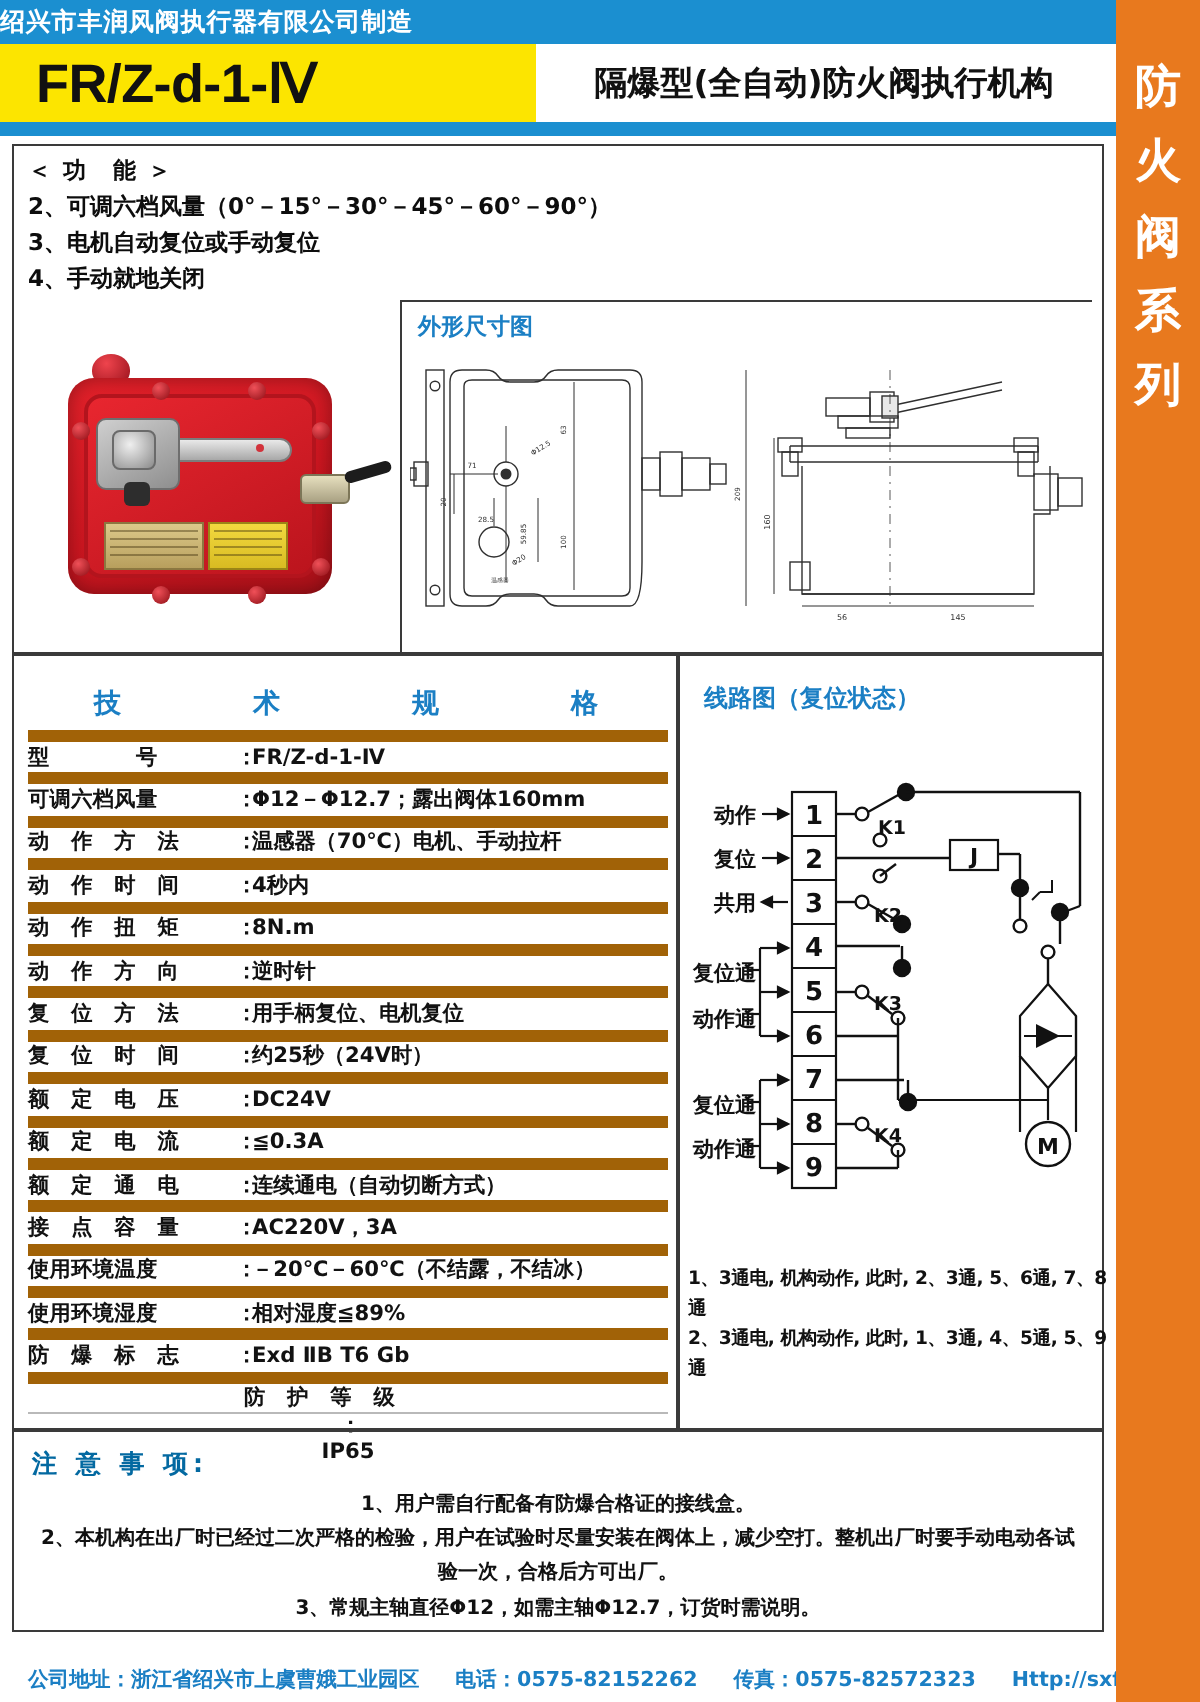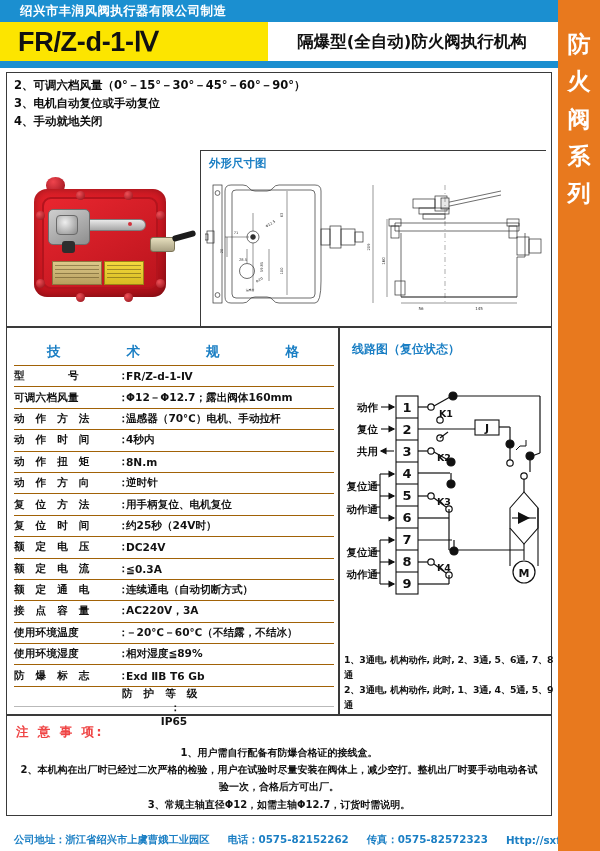--- a/index.html
+++ b/index.html
@@ -27,21 +27,21 @@
     font-family: "DejaVu Sans", sans-serif;
   }
 
   
   .hdr-blue-top {
     position:absolute; left:0; top:0; width:558px; height:22px;
     background:#1B8FD0;
     display:flex; align-items:center;
   }
   .hdr-blue-top span {
-    color:#fff; font-size:12.5px; font-weight:bold; padding-left:20px;
+    color:#fff; font-size:12.5px; font-weight:bold; 
     font-family:"DejaVu Sans", sans-serif; letter-spacing:.4px;
   }
   .hdr-mid {
     position:absolute; left:0; top:22px; width:558px; height:39px;
     display:flex;
   }
   .hdr-model {
     width:268px; background:#FCE500;
     display:flex; align-items:center; padding-left:18px;
   }
@@ -180,53 +180,53 @@
     position:absolute; left:14px; top:340px; width:318px; height:24px;
     display:flex; justify-content:space-around; align-items:center;
     color:#1B7FC4; font-size:13.5px; font-weight:bold;
     font-family:"DejaVu Sans", sans-serif;
   }
   .spec-table {
     position:absolute; left:14px; top:365px; width:320px;
   }
   .spec-row {
     display:flex; align-items:center;
-    height:21.4px; border-top:1px solid #a16207;
+    height:21.4px; border-top:6px solid #a16207;
     font-size:10.6px; color:#121212;
     font-family:"DejaVu Sans", sans-serif;
   }
   .spec-row:last-child { border-bottom:1px solid #b9b9b9;flex-direction:column; }
   .spec-k {
     width:104px; font-weight:bold; letter-spacing:.2px;
     display:flex; justify-content:space-between; padding-right:2px;
   }
   .spec-colon { width:8px; font-weight:bold; }
   .spec-v { flex:1; font-weight:bold; letter-spacing:0; }
 
   
   .wire-title {
     position:absolute; left:352px; top:341px;
     font-size:12px; font-weight:bold; color:#1B7FC4;
     font-family:Liberation Sans, sans-serif;
   }
   .wire-svg { position:absolute; left:344px; top:368px; }
   .wire-notes {
-    position:absolute; left:344px; top:652px; width:210px;
+    position:absolute; left:344px; top:632px; width:210px;
     font-size:9.3px; font-weight:bold; color:#111; line-height:1.62;
     font-family:"DejaVu Sans", sans-serif; letter-spacing:-.2px;
   }
 
   
   .notes-divider {
     position:absolute; left:6px; top:714px; width:546px; height:1.5px;
     background:#3a3a3a;
   }
   .notes-title {
     position:absolute; left:16px; top:724px;
-    font-size:12.5px; font-weight:bold; color:#ef4444;
+    font-size:12.5px; font-weight:bold; color:#0369a1;
     letter-spacing:2.5px; font-family:"DejaVu Sans", sans-serif;
   }
   .notes-body {
     position:absolute; left:16px; top:744px; width:526px;
     font-size:10px; font-weight:bold; color:#111; line-height:1.72;
     font-family:"DejaVu Sans", sans-serif;
     text-align:center;
   }
 
   
@@ -261,20 +261,21 @@
     <div class="ch">防</div>
     <div class="ch">火</div>
     <div class="ch">阀</div>
     <div class="ch">系</div>
     <div class="ch">列</div>
   </div>
 
   <div class="main-box"></div>
 
   <div class="features">
+    <div class="ftitle">＜ 功　能 ＞</div>
     <div>2、可调六档风量（0°－15°－30°－45°－60°－90°）</div>
     <div>3、电机自动复位或手动复位</div>
     <div>4、手动就地关闭</div>
   </div>
 
   <div class="photo-wrap">
     <div class="actuator">
       <div class="knob"></div>
       <div class="act-body"></div>
       <div class="act-inner"></div>

